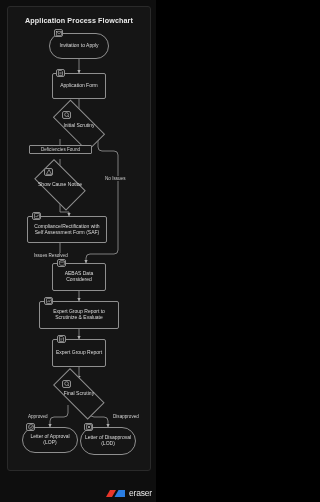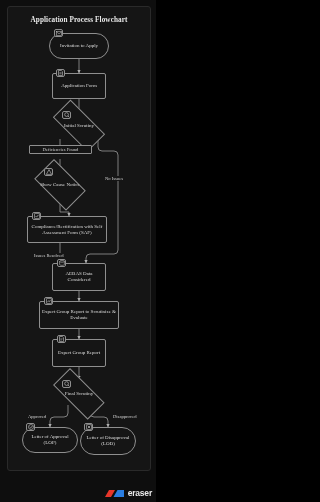--- a/index.html
+++ b/index.html
@@ -17,21 +17,20 @@
   }
   #frame {
     position: absolute;
     left: 7px;
     top: 6px;
     width: 142px;
     height: 463px;
     background: #151515;
     border: 1px solid #2a2a2a;
     border-radius: 3px;
-    font-family: Liberation Serif, serif;
   }
   #title {
     position: absolute;
     left: 0;
     top: 9px;
     width: 142px;
     text-align: center;
     color: #e8e8e8;
     font-size: 7.2px;
     font-weight: bold;
@@ -125,21 +124,21 @@
     bottom: 4px;
     display: flex;
     align-items: center;
     gap: 2px;
     z-index: 8;
   }
   #watermark .mark { display: block; }
   #watermark .wtext {
     color: #e9e9e9;
     font-size: 8.5px;
-    font-weight: bold;
+    font-weight: normal;
     letter-spacing: -0.2px;
   }
 </style>
 </head>
 <body>
 
 <div id="canvas">
   <div id="frame">
 
     <div id="title">Application Process Flowchart</div>

